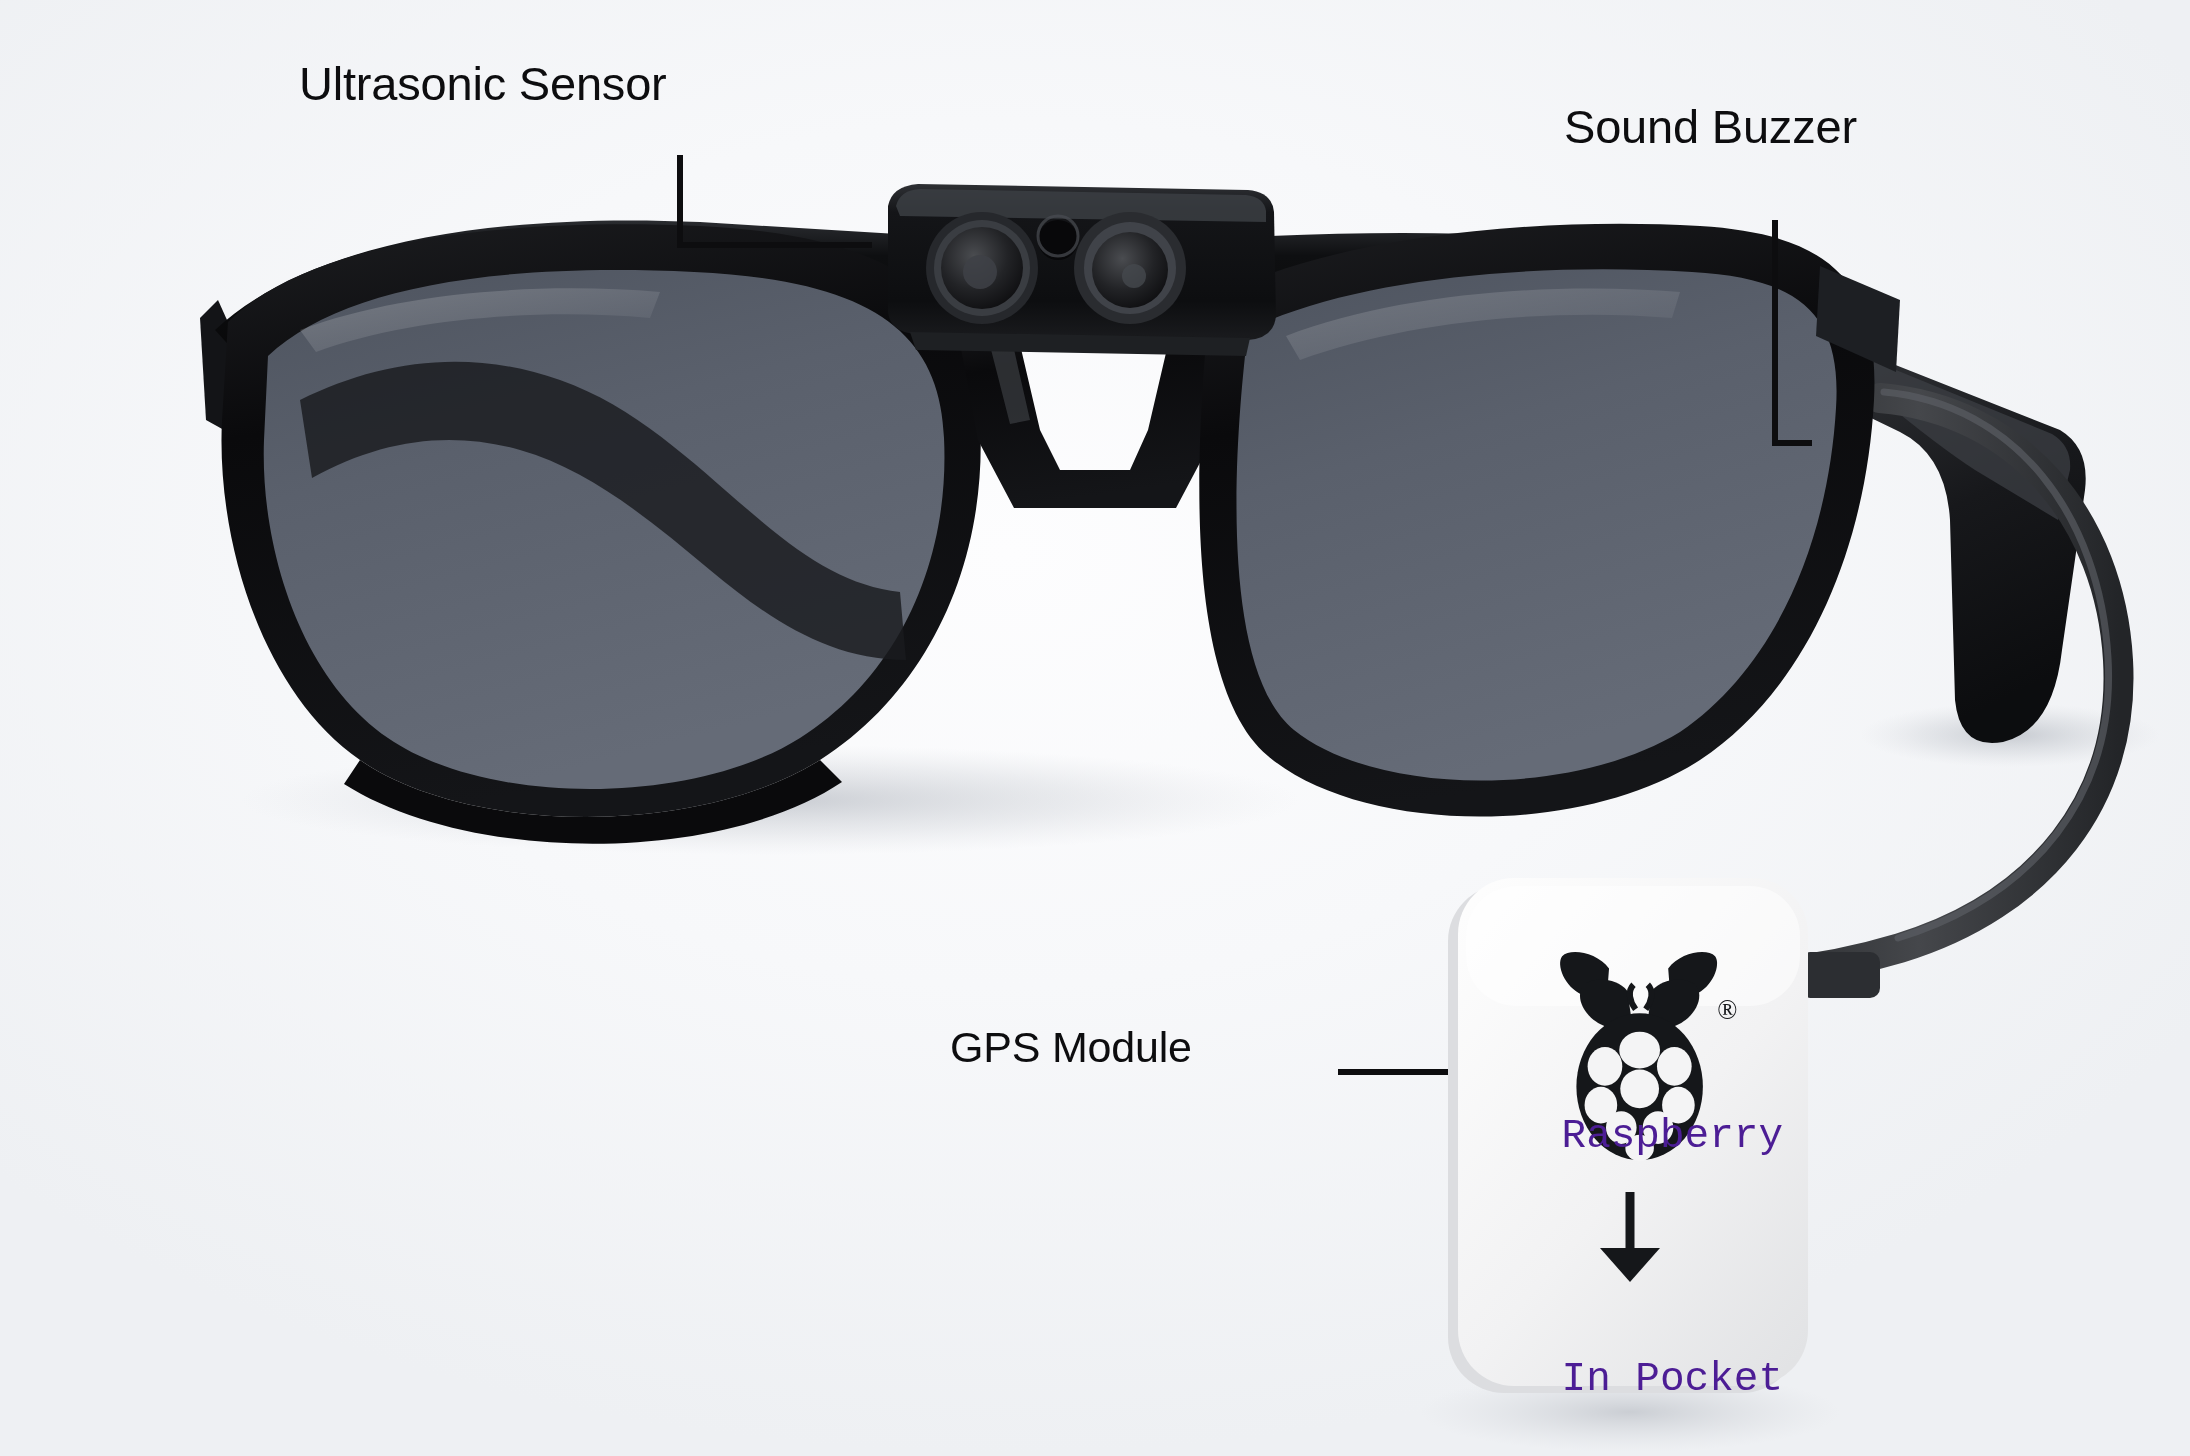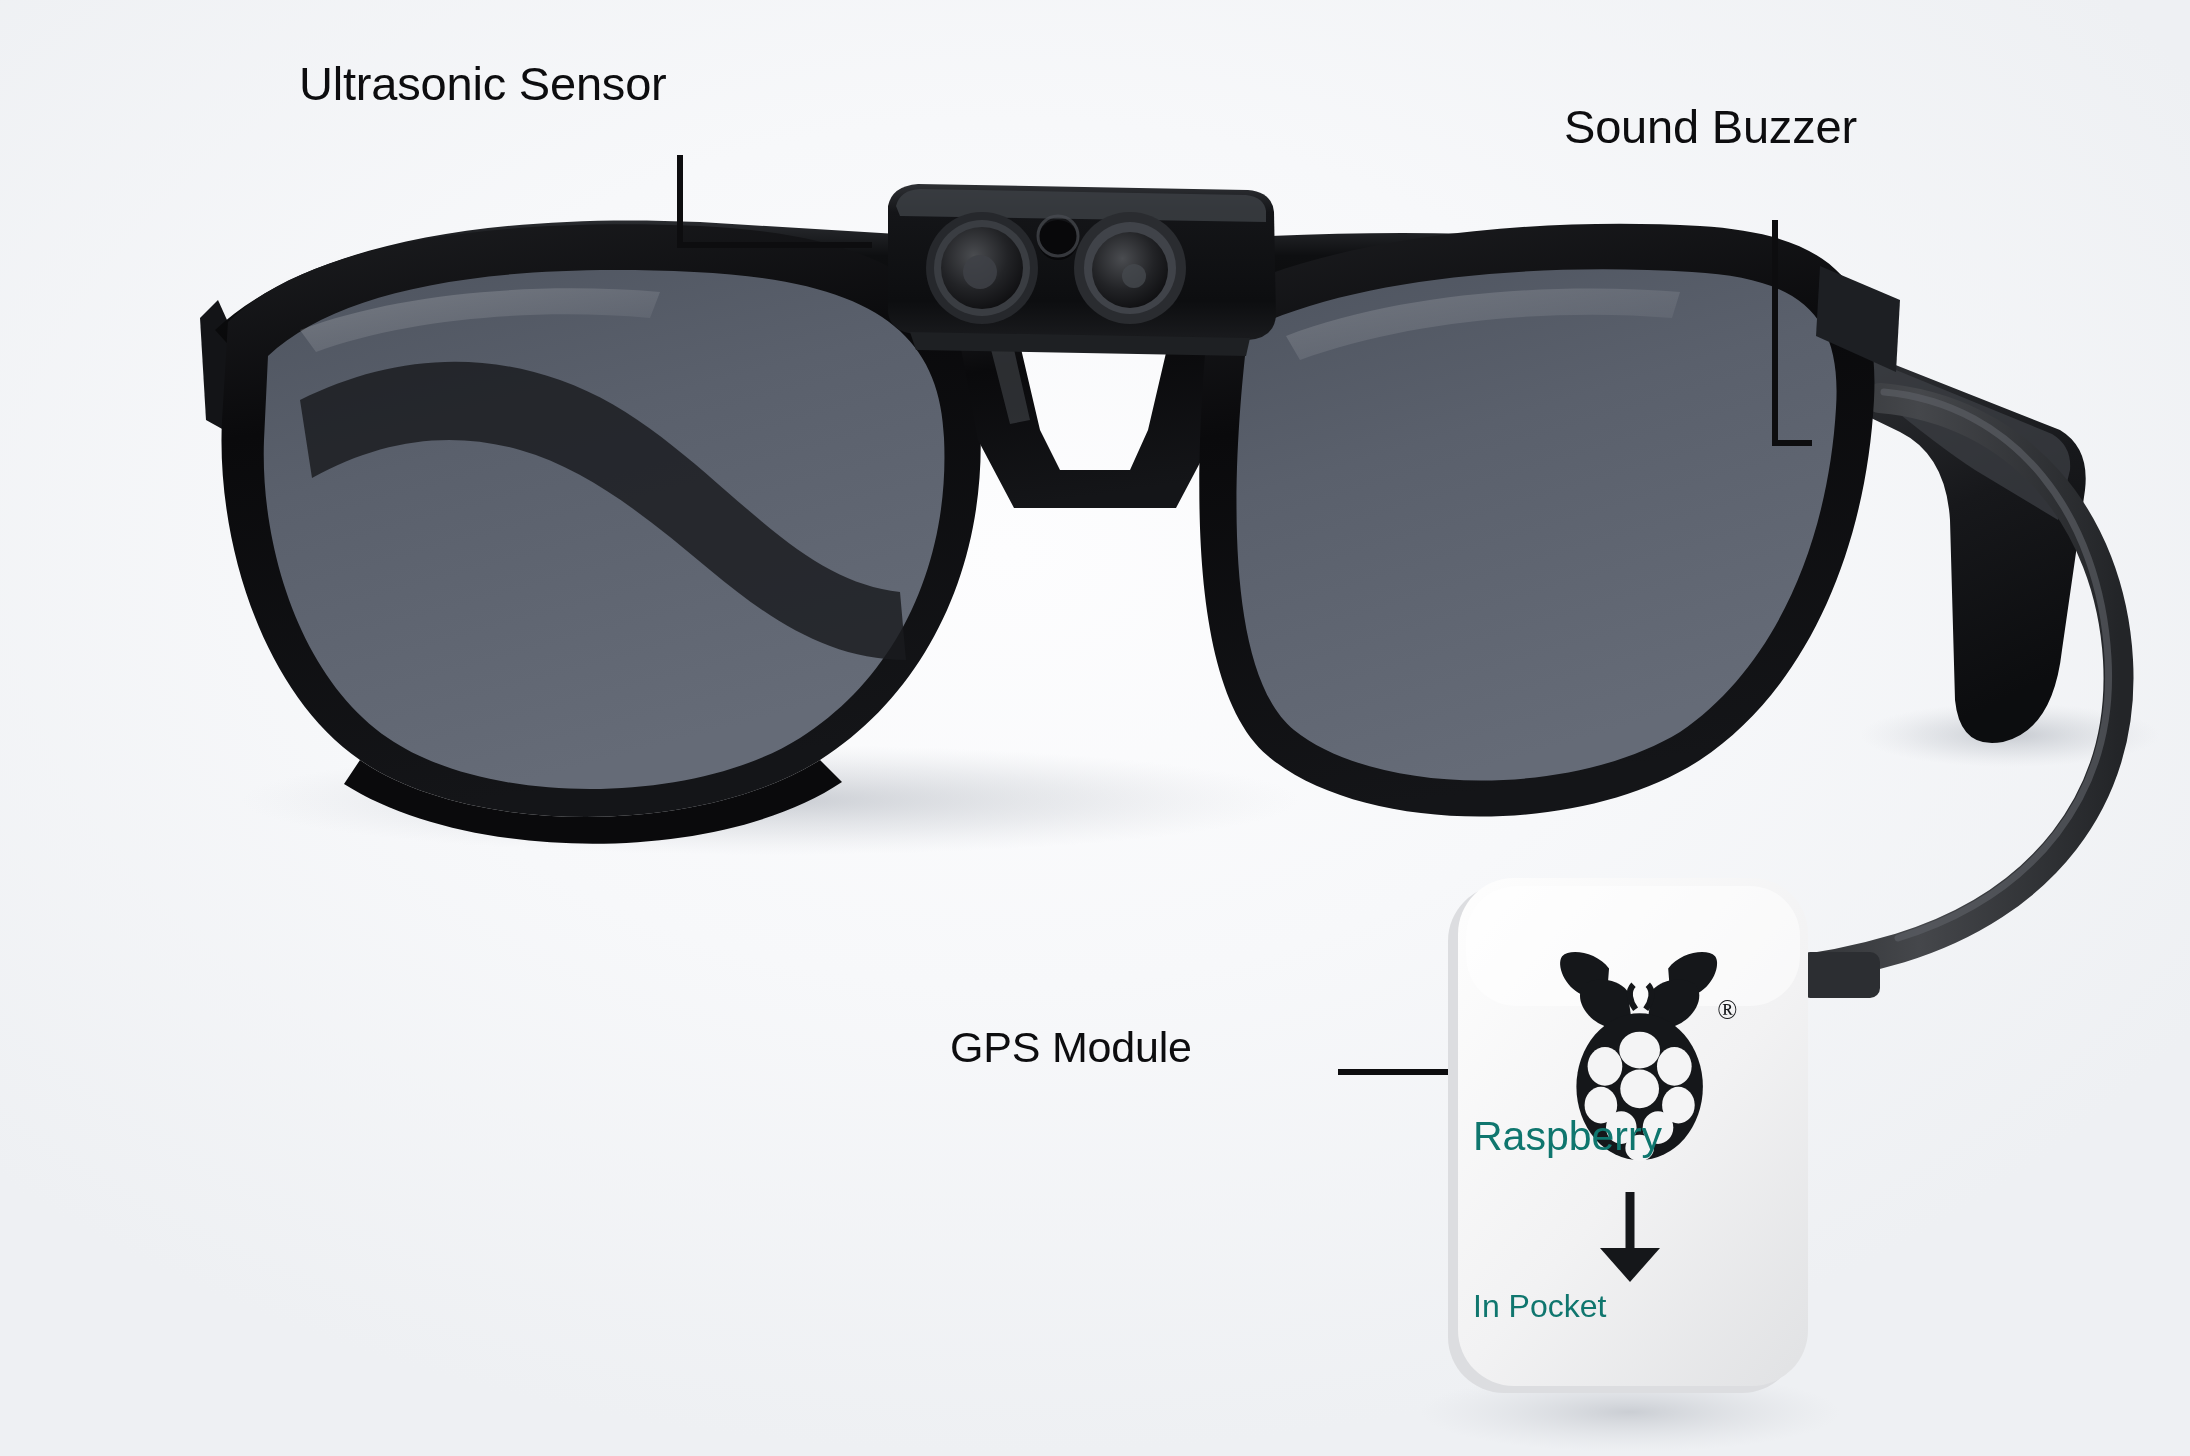--- a/index.html
+++ b/index.html
@@ -51,36 +51,36 @@
     font-size: 47px;
     text-align: right;
   }
   #label-gps {
     left: 950px;
     top: 1023px;
     font-size: 43px;
   }
   .pi-text {
     position: absolute;
-    text-align: left;
-    color: #0f766e;
-    font-family: Liberation Sans, sans-serif;
+    text-align: right;
+    color: #4c1d95;
+    font-family: Liberation Mono, monospace;
     white-space: nowrap;
   }
   #pi-word-raspberry {
     left: 1473px;
     top: 1113px;
     width: 310px;
     font-size: 41px;
   }
   #pi-word-pocket {
     left: 1473px;
-    top: 1288px;
+    top: 1356px;
     width: 310px;
-    font-size: 32px;
+    font-size: 41px;
   }
 </style>
 </head>
 <body>
 
 <div id="stage">
 
   <div id="bg-gradient"></div>
 
   <svg class="layer" viewBox="0 0 2190 1456">

